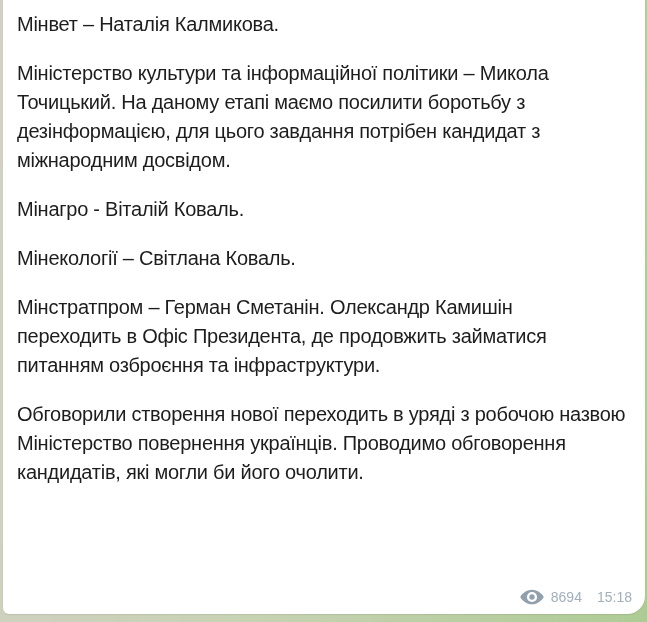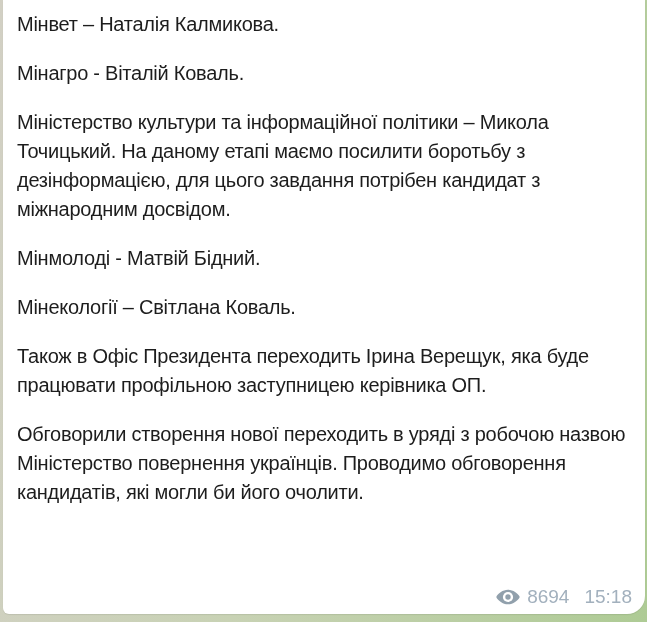--- a/index.html
+++ b/index.html
@@ -38,48 +38,48 @@
   .message-text p {
     margin: 0 0 20px 0;
     white-space: pre; 
   }
   .meta {
     position: absolute;
     right: 13px;
     bottom: 6px;
     display: flex;
     color: #a2b0bd;
-    font-size: 19px;
+    font-size: 14px;
     line-height: 22px;
   }
   .meta .eye {
     display: inline-flex;
     align-items: center;
     margin-right: 7px;
   }
   .meta .views {
     margin-right: 15px;
   }
 </style>
 </head>
 <body>
 
 <div class="viewport">
   <div class="bubble">
     <div class="message-text">
       <p>Мінвет – Наталія Калмикова.</p>
-      <p>Мінагро - Віталій Коваль.</p>
       <p>Міністерство культури та інформаційної політики – Микола
 Точицький. На даному етапі маємо посилити боротьбу з
 дезінформацією, для цього завдання потрібен кандидат з
 міжнародним досвідом.</p>
-      <p>Мінмолоді - Матвій Бідний.</p>
+      <p>Мінагро - Віталій Коваль.</p>
       <p>Мінекології – Світлана Коваль.</p>
-      <p>Також в Офіс Президента переходить Ірина Верещук, яка буде
-працювати профільною заступницею керівника ОП.</p>
+      <p>Мінстратпром – Герман Сметанін. Олександр Камишін
+переходить в Офіс Президента, де продовжить займатися
+питанням озброєння та інфраструктури.</p>
       <p>Обговорили створення нової переходить в уряді з робочою назвою
 Міністерство повернення українців. Проводимо обговорення
 кандидатів, які могли би його очолити.</p>
     </div>
     <div class="meta">
       <span class="eye">
         <svg width="24" height="16" viewBox="0 0 24 16" aria-hidden="true">
           <path d="M12 0.8 C6.5 0.8 2.4 4.6 0.7 7.1 C0.3 7.6 0.3 8.4 0.7 8.9 C2.4 11.4 6.5 15.2 12 15.2 C17.5 15.2 21.6 11.4 23.3 8.9 C23.7 8.4 23.7 7.6 23.3 7.1 C21.6 4.6 17.5 0.8 12 0.8 Z" fill="#91a0ac"></path>
           <circle cx="12" cy="8" r="5.1" fill="#ffffff"></circle>
           <circle cx="12" cy="8" r="2.7" fill="#91a0ac"></circle>

